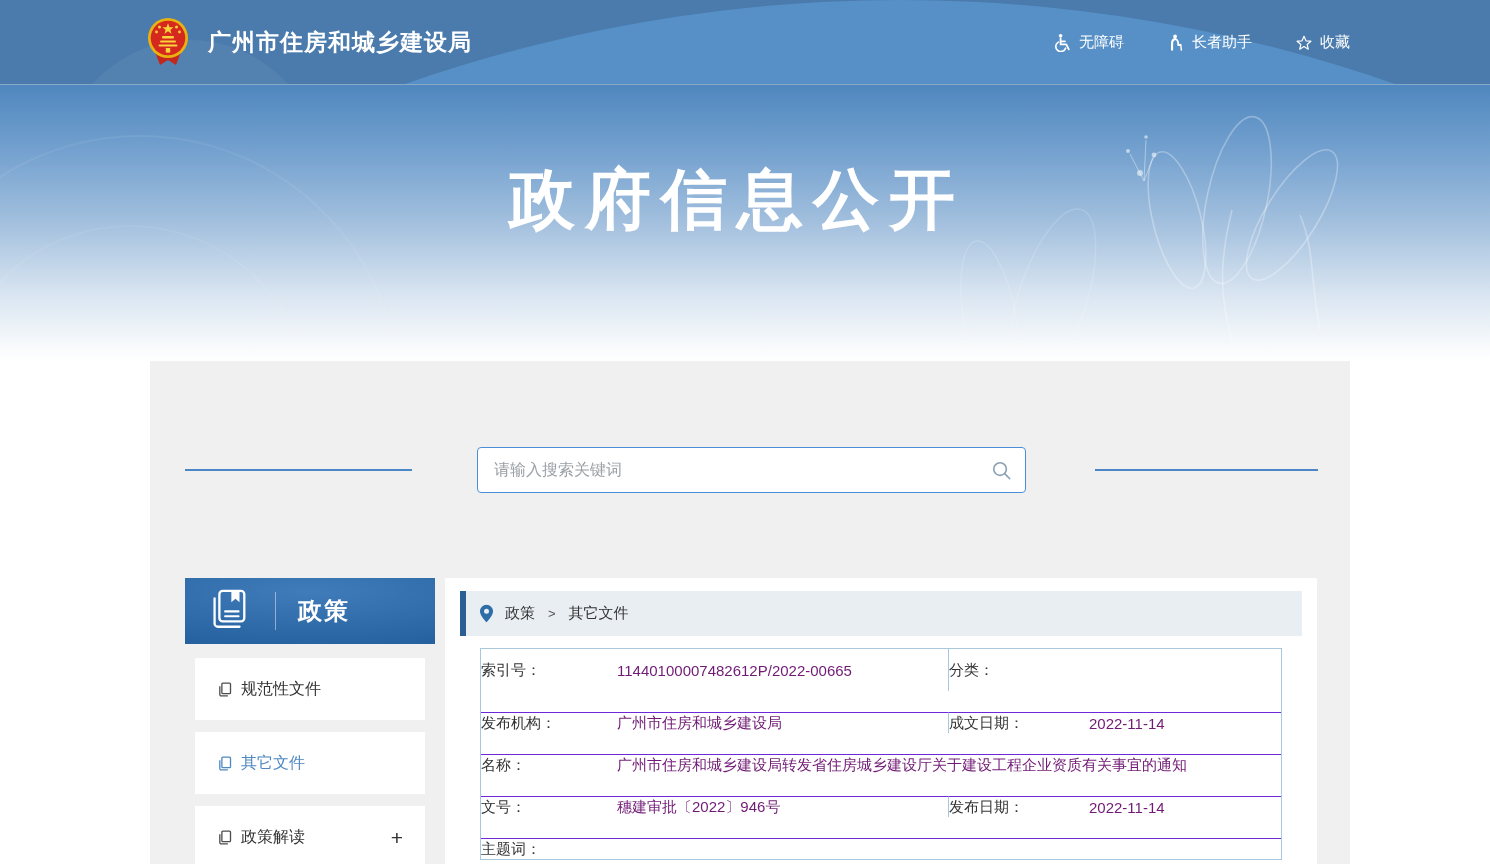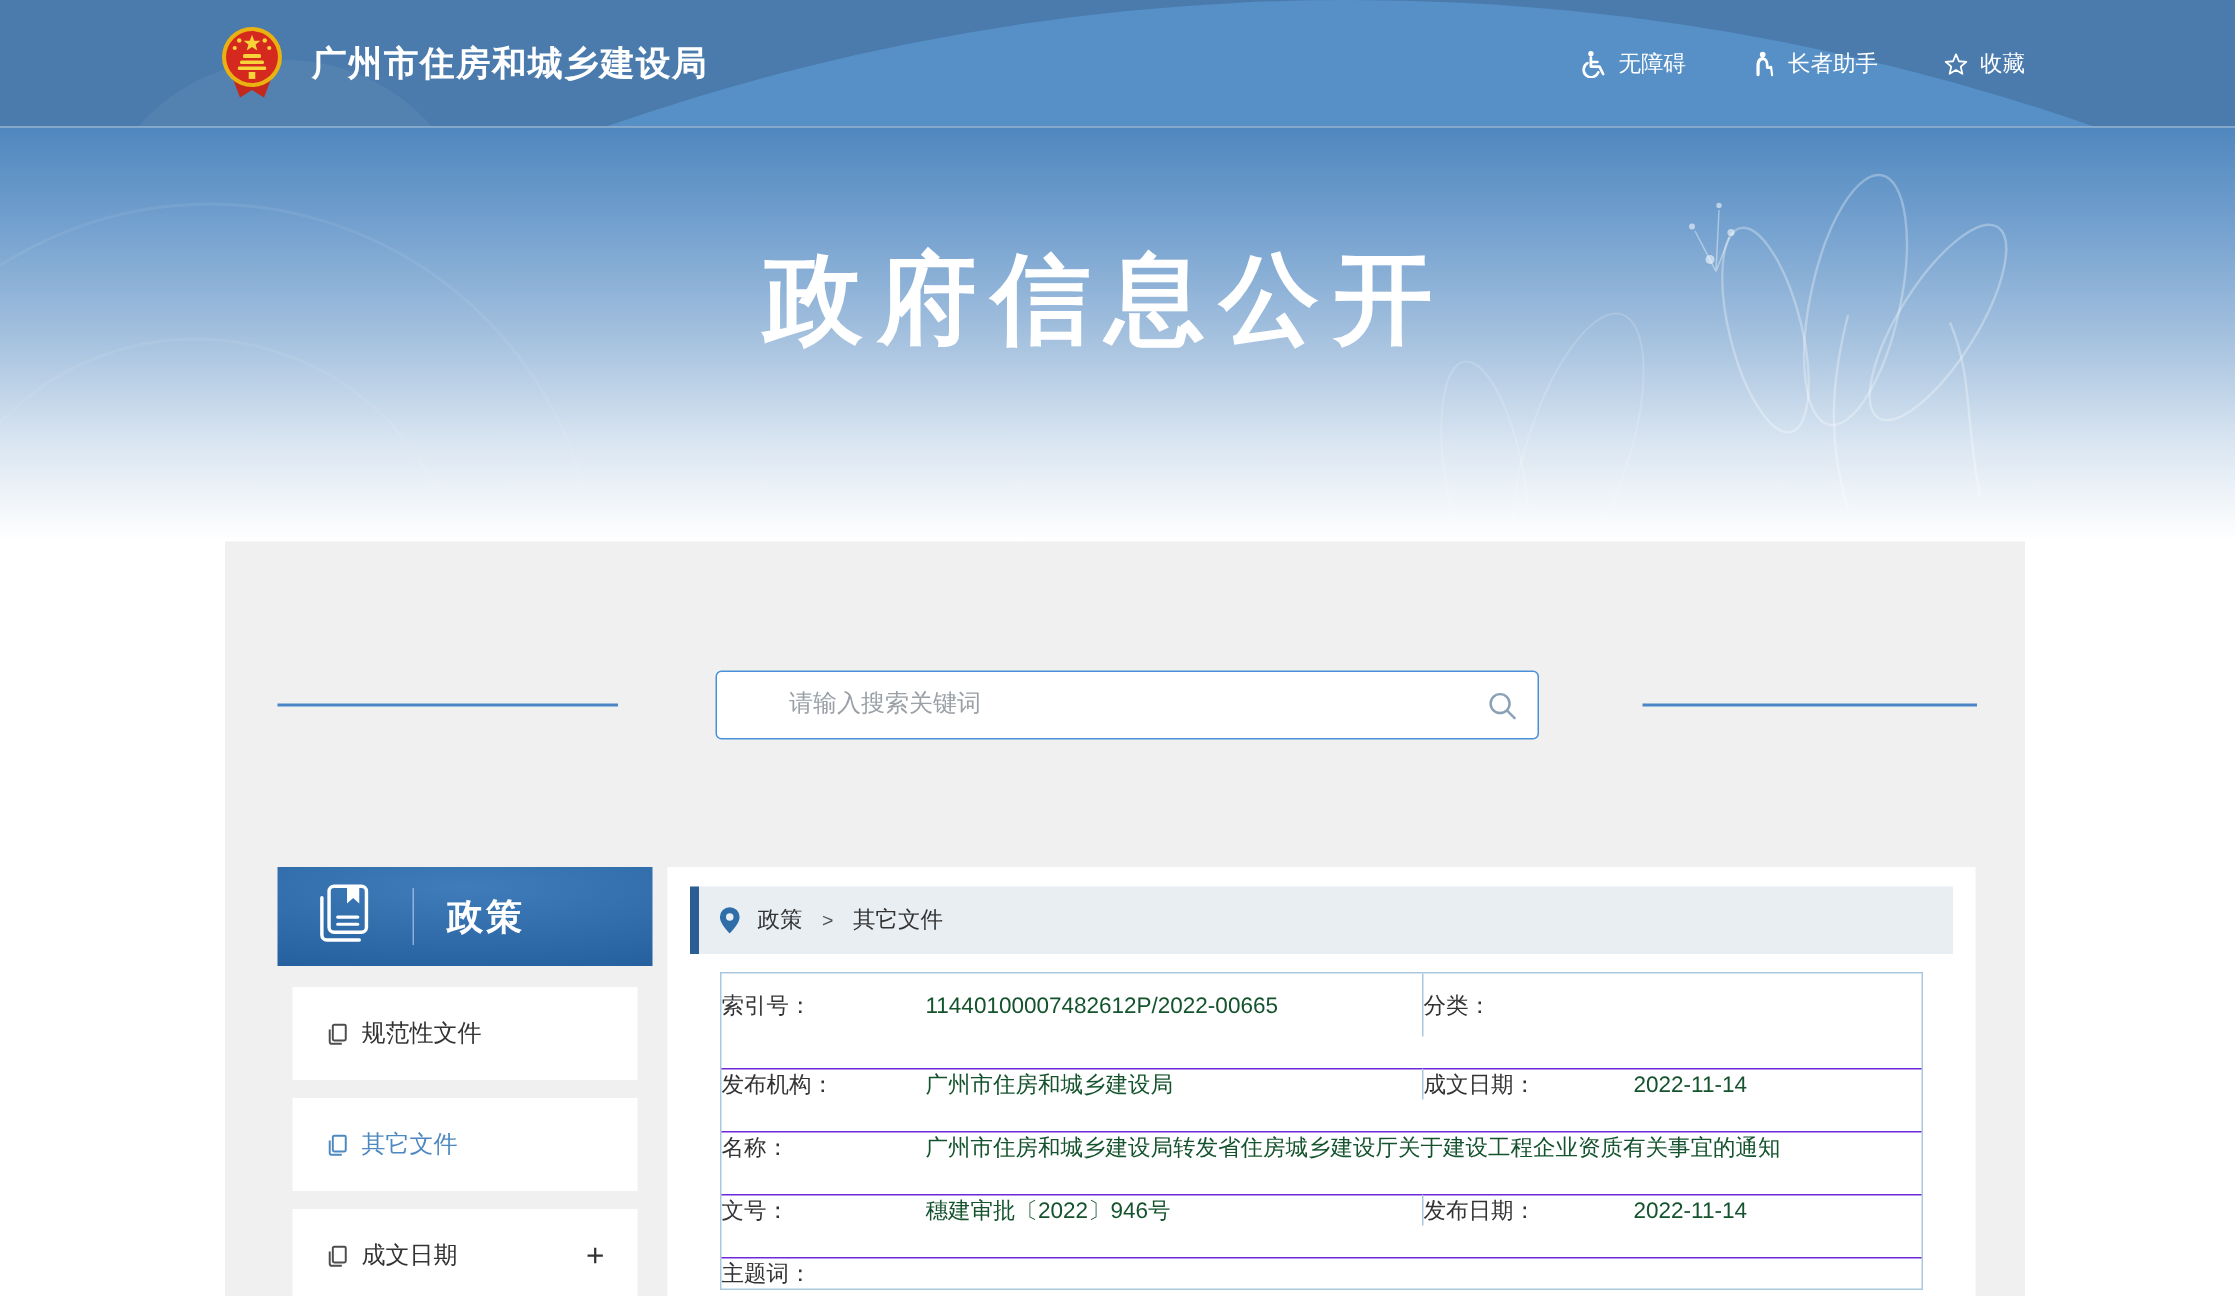--- a/index.html
+++ b/index.html
@@ -34,21 +34,21 @@
   
   .container { position:absolute; left:150px; top:361px; width:1200px; height:503px; background:#f0f0f0; }
 
   
   .line-deco { position:absolute; top:108px; height:2px; background:#4b87c6; }
   .line-left { left:35px; width:227px; }
   .line-right { left:945px; width:223px; }
   .search-box { position:absolute; left:327px; top:86px; width:549px; height:46px;
     background:#fff; border:1px solid #4a90d9; border-radius:4px; display:flex; align-items:center; }
   .search-input { flex:1; height:100%; border:none; outline:none; background:transparent;
-    padding-left:16px; font-size:16px; color:#333; font-family:inherit;margin-left:32px; }
+    padding-left:16px; font-size:16px; color:#333; font-family:inherit; }
   .search-input::placeholder { color:#9aa0a6; }
   .search-btn { width:48px; height:100%; border:none; background:none; display:flex;
     align-items:center; justify-content:center; cursor:pointer; }
 
   
   .sidebar { position:absolute; left:35px; top:217px; width:250px; }
   .side-header { height:66px; display:flex; align-items:center; cursor:pointer;
     background:radial-gradient(ellipse 160% 130% at 50% 20%, #3f7cb9 0%, #2a66a4 55%, #1c5391 100%); }
   .side-header .sh-icon { margin-left:20px; flex:none; }
   .sh-divider { width:1px; height:38px; background:rgba(255,255,255,.45); margin-left:24px; flex:none; }
@@ -76,21 +76,21 @@
   .bc-sep { margin-left:13px; margin-right:2px; color:#555; font-size:13px; }
 
   .dtable { position:absolute; left:35px; top:70px; width:802px; border:1px solid #a9c8dd;
     display:grid; grid-template-columns:467px 333px; grid-auto-rows:42px; }
   .dcell { display:flex; align-items:center; overflow:hidden; }
   .dcell.full { grid-column:1 / -1; }
   .dcell.bt { border-top:1px solid #6d28d9;margin-top:21px; }
   .dcell.bl { border-left:1px solid #a9c8dd; }
   .dlbl { width:123px; font-size:15px; color:#333; flex:none; }
   .right-col .dlbl { width:127px; }
-  .dval { margin-left:13px; font-size:15px; color:#14532d; white-space:nowrap; }
+  .dval { margin-left:13px; font-size:15px; color:#701a75; white-space:nowrap; }
 </style>
 </head>
 <body>
 
 <div class="stage">
 
   <div class="site-header">
     <div class="header-curve"></div>
     <div class="header-glow"></div>
 
@@ -227,21 +227,21 @@
         <span>其它文件</span>
       </div>
 
       <div class="side-item">
         <span class="doc">
           <svg width="15" height="15" viewBox="0 0 16 16" fill="none">
             <rect x="5.2" y="1.2" width="9.2" height="11.2" rx="1" stroke="currentColor" stroke-width="1.4"></rect>
             <path d="M3 4.6 v8.8 a1.4 1.4 0 0 0 1.4 1.4 h7.2" stroke="currentColor" stroke-width="1.4"></path>
           </svg>
         </span>
-        <span>成文日期</span>
+        <span>政策解读</span>
         <span class="plus">+</span>
       </div>
 
       <div class="side-header2">
         <span class="sh2-icon">
           <svg width="42" height="42" viewBox="0 0 42 42">
             <circle cx="21" cy="21" r="20" fill="#2e6da8"></circle>
             <ellipse cx="21" cy="21" rx="9" ry="20" fill="none" stroke="rgba(255,255,255,.55)" stroke-width="1.4"></ellipse>
             <path d="M2 16 h38 M2 27 h38" stroke="rgba(255,255,255,.55)" stroke-width="1.4"></path>
           </svg>

